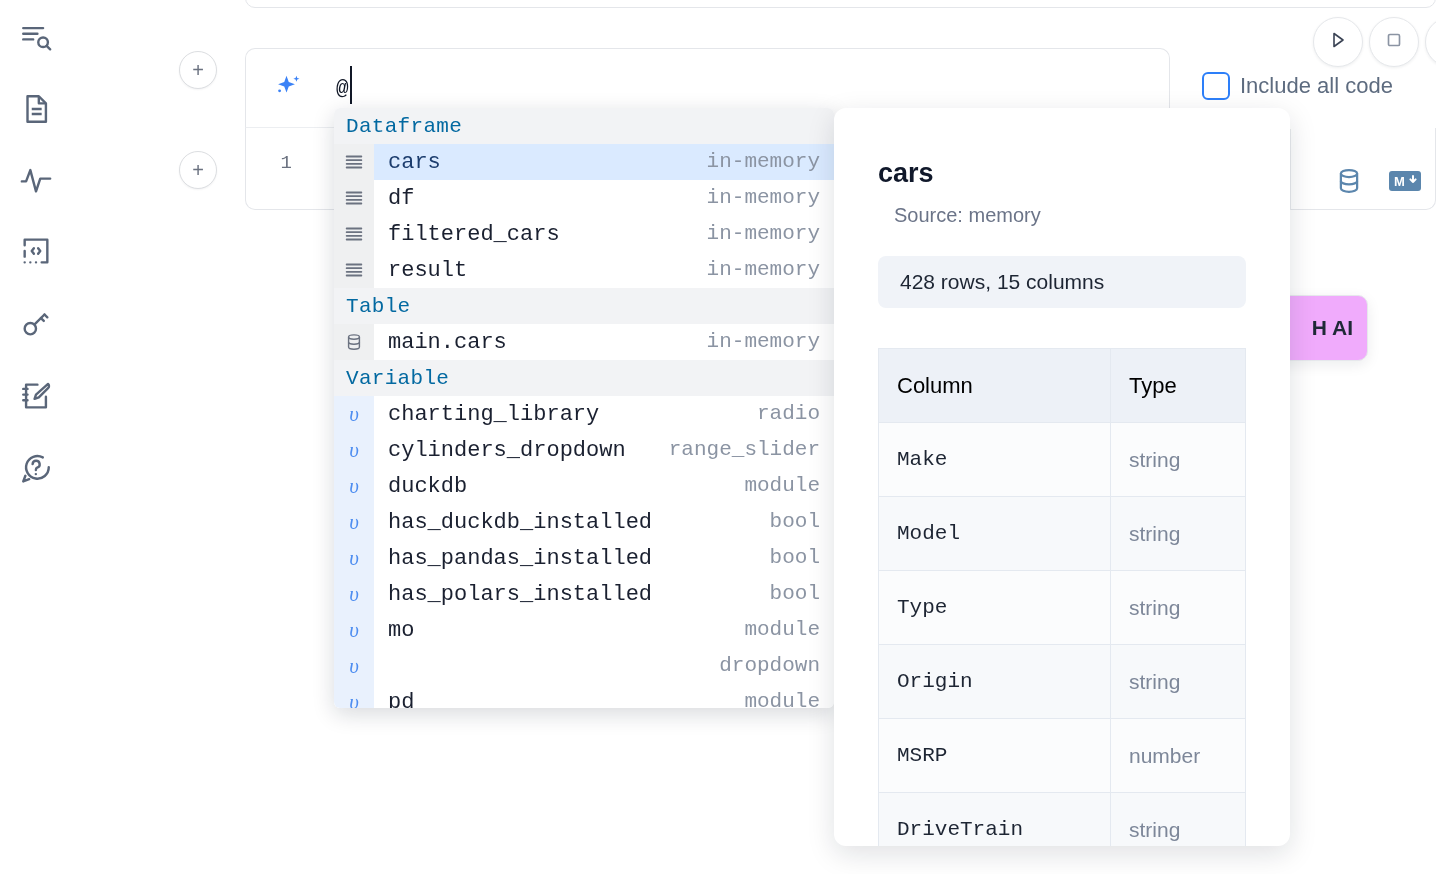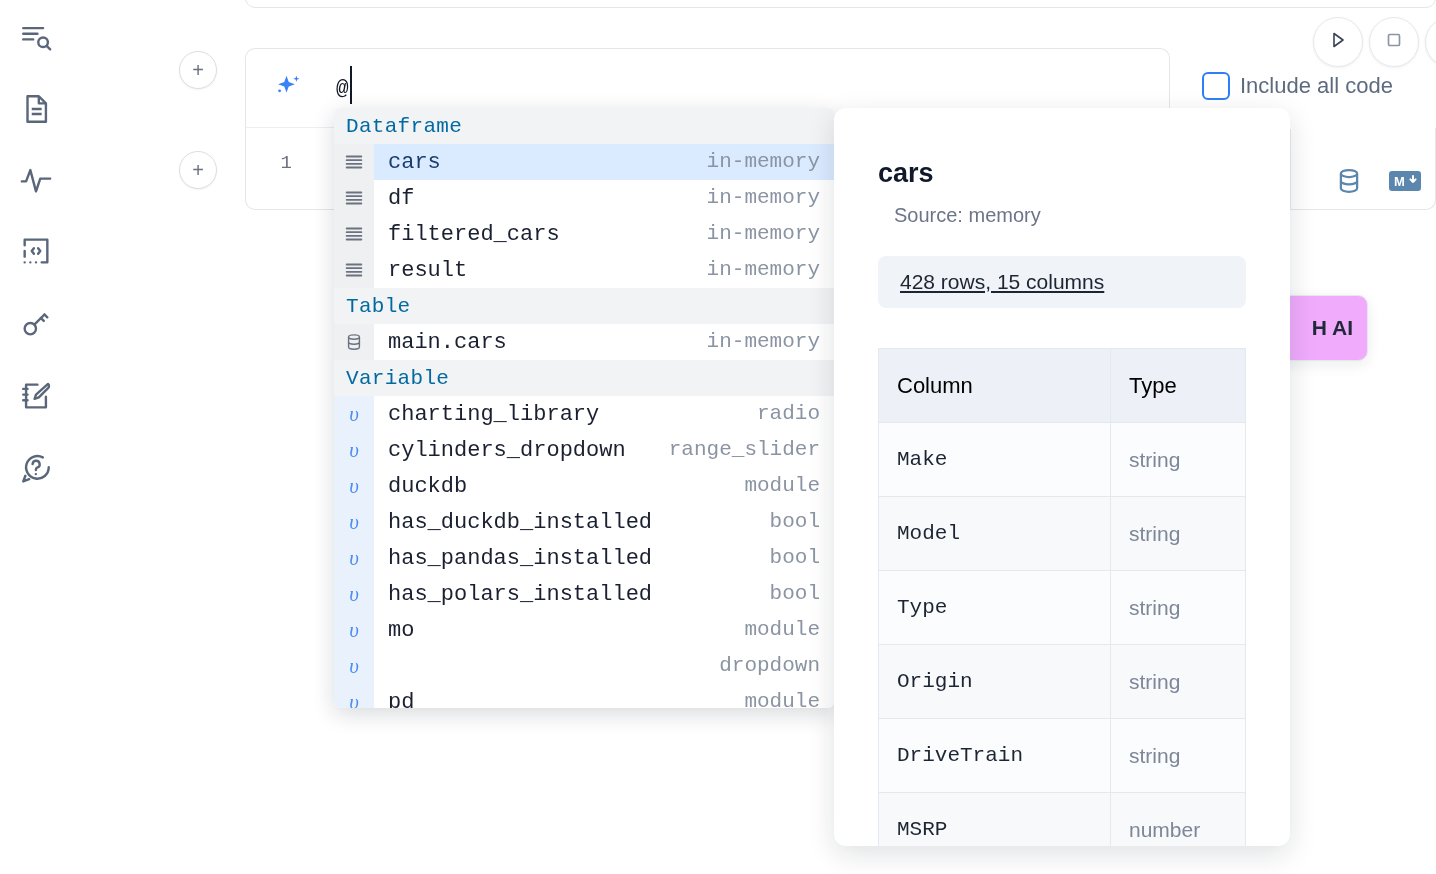--- a/index.html
+++ b/index.html
@@ -144,21 +144,21 @@
     background: #fff; border-radius: 12px;
     box-shadow: 0 8px 28px rgba(15,23,42,.13);
     z-index: 40; overflow: hidden;
   }
   .pv-title { position: absolute; left: 44px; top: 50px; font-size: 27px; font-weight: 700; color: #10182a; }
   .pv-source { position: absolute; left: 60px; top: 96px; font-size: 20px; color: #6b7488; }
   .pv-chip {
     position: absolute; left: 44px; top: 148px; width: 368px; height: 52px;
     background: #f0f3f8; border-radius: 8px;
     display: flex; align-items: center; padding-left: 22px;
-    font-size: 21px; color: #1d2533; text-decoration: underline;
+    font-size: 21px; color: #1d2533;
   }
   .pv-table { position: absolute; left: 44px; top: 240px; width: 368px; border-collapse: collapse; }
   .pv-table th, .pv-table td {
     border: 1px solid #e4e9f0; height: 74px; text-align: left; padding-left: 18px; font-weight: 400;
   }
   .pv-table th { background: #edf1f7; font-size: 22px; color: #000000; }
   .pv-table td.col {
     font-family: "Liberation Mono", monospace; font-size: 21px; color: #1d2533;
     background: #fbfcfd; width: 232px;
   }
@@ -428,24 +428,24 @@
           </tr>
           <tr>
             <td class="col">Type</td>
             <td class="typ">string</td>
           </tr>
           <tr>
             <td class="col">Origin</td>
             <td class="typ">string</td>
           </tr>
           <tr>
+            <td class="col">MSRP</td>
+            <td class="typ">number</td>
+          </tr>
+          <tr>
             <td class="col">DriveTrain</td>
             <td class="typ">string</td>
           </tr>
-          <tr>
-            <td class="col">MSRP</td>
-            <td class="typ">number</td>
-          </tr>
         </tbody>
     </table>
   </div>
 
 </div>
 
 </body></html>

